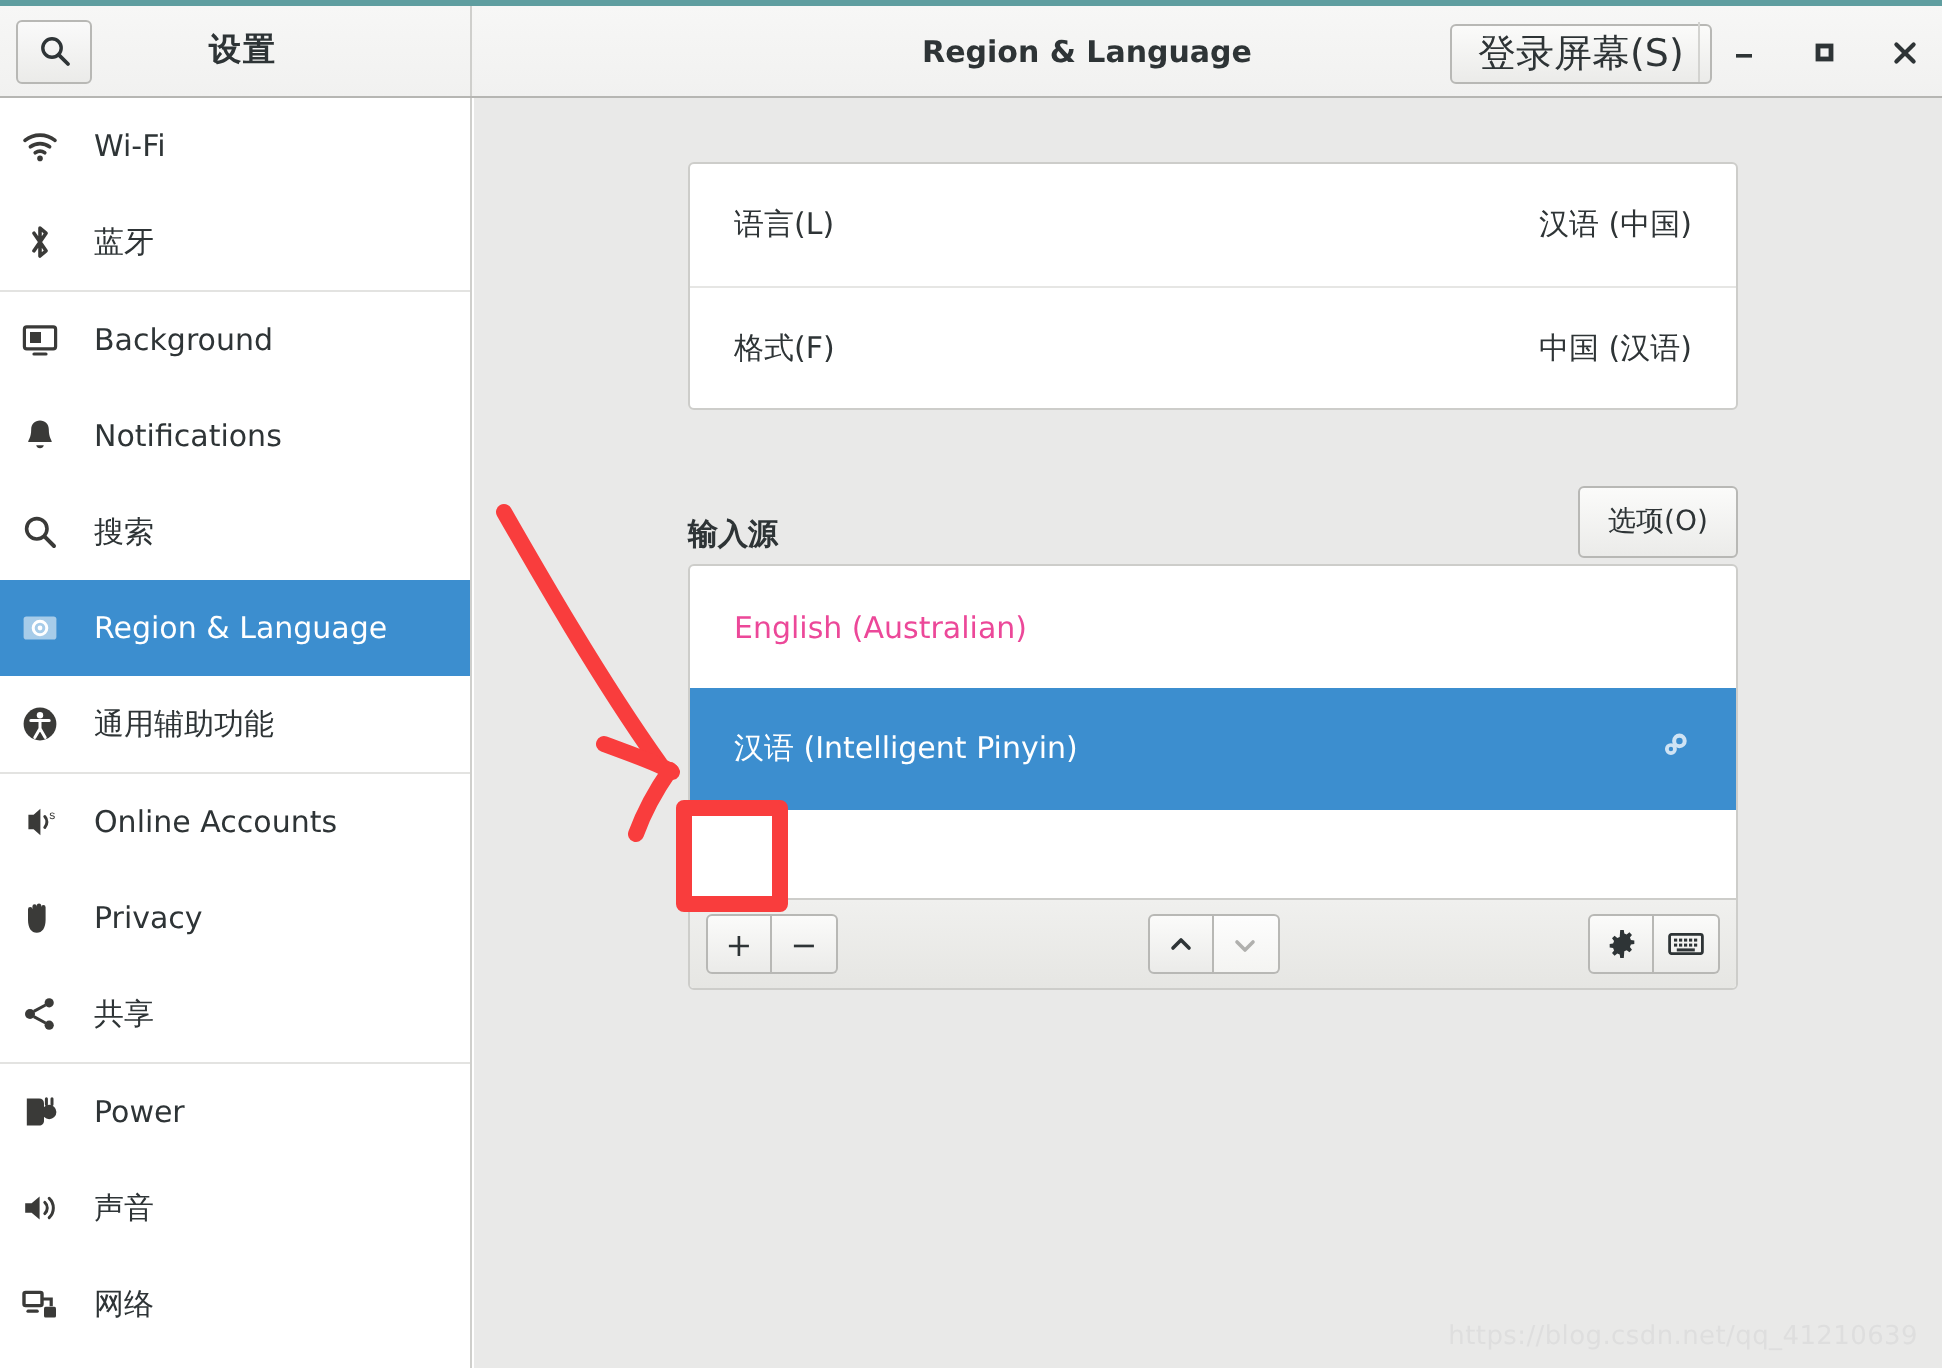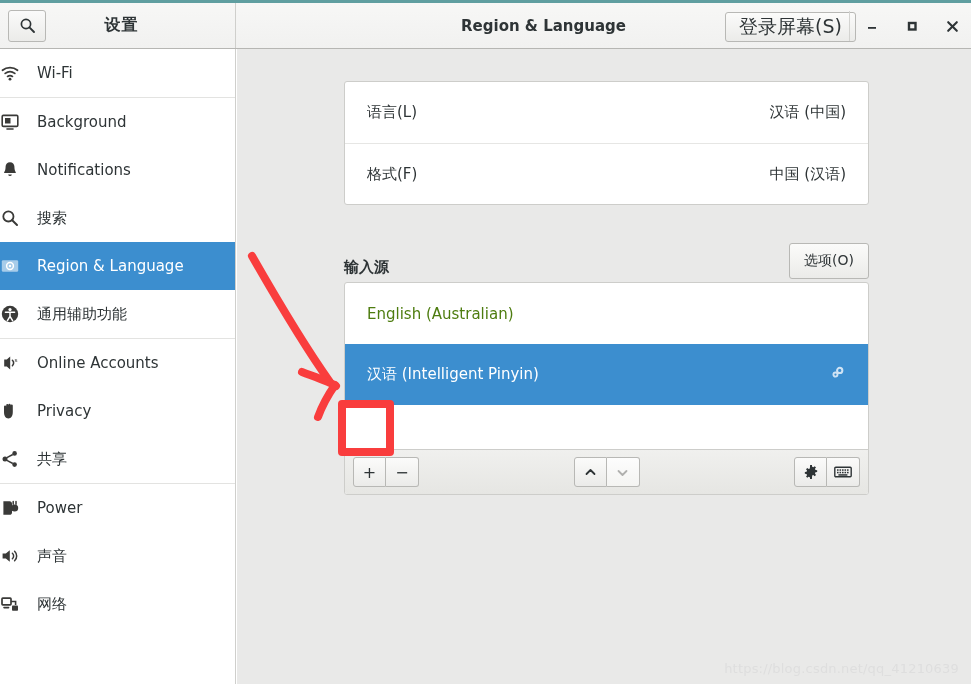--- a/index.html
+++ b/index.html
@@ -72,21 +72,21 @@
   .wc-close { left: 696px; }
 
   
   .sidebar {
     position: absolute; left: 0; top: 49px; width: 236px; height: 635px;
     background: #ffffff; border-right: 1px solid #cfcfcc;
     overflow: hidden;
   }
   .nav-item {
     height: 48px; display: flex; align-items: center;
-    cursor: pointer;
+    padding-left: 10px; cursor: pointer;
     color: #2e3436; font-size: 15px;
   }
   .nav-item.selected { background: #3c8ecf; color: #ffffff; }
   .nav-icon {
     width: 30px; height: 24px; display: flex;
     align-items: center; justify-content: flex-start; margin-right: 7px;
     flex-shrink: 0;
   }
   .nav-label { white-space: nowrap; }
   .nav-sep { height: 1px; background: #e3e3e1; margin: 0; }
@@ -121,21 +121,21 @@
     font-size: 14px; color: #2e3436; cursor: pointer;
     display: flex; align-items: center;
   }
 
   .src-card {
     left: 107px; top: 233px; width: 525px; height: 213px;
     overflow: hidden; display: flex; flex-direction: column;
   }
   .src-row {
     height: 61px; display: flex; align-items: center;
-    padding: 0 22px; font-size: 15px; color: #4d7c0f; cursor: pointer;
+    padding: 0 22px; font-size: 15px; color: #ec4899; cursor: pointer;
     justify-content: space-between;
   }
   .src-row.selected { background: #3c8ecf; color: #ffffff; }
   .src-toolbar {
     margin-top: auto; height: 45px;
     background: linear-gradient(to bottom, #f0f0ee, #e6e6e3);
     border-top: 1px solid #cdcdca;
     display: flex; align-items: center; padding: 0 8px;
     position: relative;
   }
@@ -206,20 +206,28 @@
         <div class="nav-item">
           <span class="nav-icon">
             <svg width="20" height="20" viewBox="0 0 20 20">
               <path d="M2.5 7.2A12 12 0 0 1 17.5 7.2" fill="none" stroke="#3a3a38" stroke-width="1.8" stroke-linecap="round"></path>
               <path d="M5.2 10.4A8 8 0 0 1 14.8 10.4" fill="none" stroke="#3a3a38" stroke-width="1.8" stroke-linecap="round"></path>
               <path d="M7.6 13.4A4.2 4.2 0 0 1 12.4 13.4" fill="none" stroke="#3a3a38" stroke-width="1.8" stroke-linecap="round"></path>
               <circle cx="10" cy="16.2" r="1.4" fill="#3a3a38"></circle>
             </svg>
           </span>
           <span class="nav-label">Wi-Fi</span>
+        </div>
+        <div class="nav-item">
+          <span class="nav-icon">
+            <svg width="20" height="20" viewBox="0 0 20 20">
+              <path d="M7 5.6l6 8.8-3 2.6V3l3 2.6-6 8.8" fill="none" stroke="#3a3a38" stroke-width="1.8" stroke-linejoin="round" stroke-linecap="round"></path>
+            </svg>
+          </span>
+          <span class="nav-label">蓝牙</span>
         </div>
         <div class="nav-sep"></div>
         <div class="nav-item">
           <span class="nav-icon">
             <svg width="20" height="20" viewBox="0 0 20 20">
               <rect x="2.2" y="3.4" width="15.6" height="11" rx="1.2" fill="none" stroke="#3a3a38" stroke-width="1.6"></rect>
               <rect x="5" y="6" width="5.5" height="5.5" fill="#3a3a38"></rect>
               <path d="M7 17h6" stroke="#3a3a38" stroke-width="1.6" stroke-linecap="round"></path>
             </svg>
           </span>

